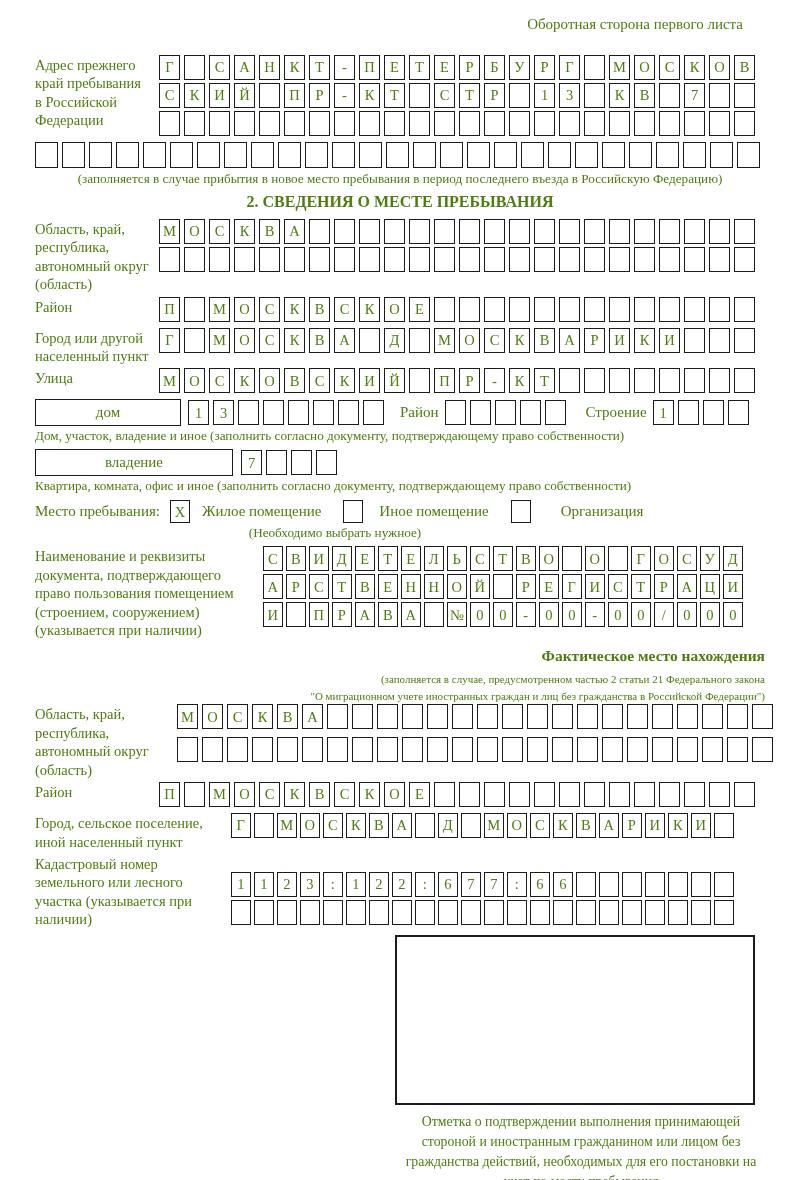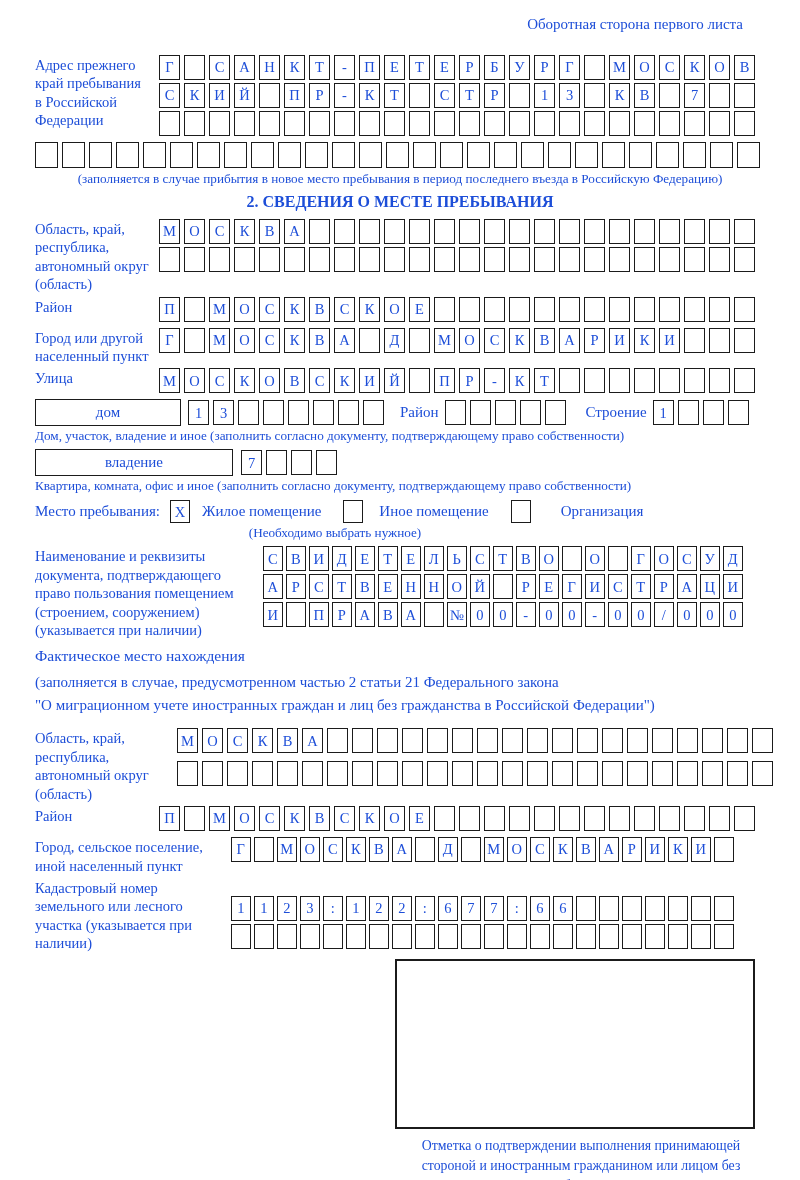--- a/index.html
+++ b/index.html
@@ -1,19 +1,19 @@
 <!DOCTYPE html>
 <html><head>
 <meta charset="utf-8">
 <style>
   * { margin:0; padding:0; }
   html,body { background:#fff; }
   .page {
     position:relative; width:800px; height:1180px; margin:0 auto;
-    background:#fff; color:#1d4ed8; overflow:hidden;
+    background:#fff; color:#4d7c0f; overflow:hidden;
     font-family:"Liberation Serif","DejaVu Serif",serif;
     box-sizing:border-box; padding:0 35px;
   }
   .corner { padding:16px 22px 0 0; text-align:right; font-size:15px; }
 
   .frow { display:flex; align-items:flex-start; margin-bottom:3px; }
   .flabel { font-size:14.5px; line-height:1.27; padding:1px 8px 0 0; box-sizing:border-box; }
   .w124 { flex:0 0 124px; } .w142 { flex:0 0 142px; }
   .w196 { flex:0 0 196px; } .w228 { flex:0 0 228px; }
   .fgrid { display:flex; flex-direction:column; }
@@ -27,22 +27,22 @@
   }
   .boxrow.lg .cbox { width:23px; height:26px; }
   .boxrow.sm .cbox { width:19.5px; margin-right:3.5px; }
   .gap8 { margin-bottom:8px; }
   .pt18 { padding-top:18px; }
 
   .fnote { font-size:13.2px; margin:1px 0 5px 0; }
   .fnote.center { text-align:center; }
 
   .sec-title { text-align:center; font-weight:bold; font-size:16px; margin:6px 0 8px; }
-  .sub-title { text-align:left; font-weight:normal; font-size:15.5px; margin:8px 0 6px; }
-  .sub-note { text-align:left; font-size:15px; line-height:1.5; margin-bottom:12px; }
+  .sub-title { text-align:right; font-weight:bold; font-size:15.5px; margin:8px 0 6px; }
+  .sub-note { text-align:right; font-size:11px; line-height:1.5; margin-bottom:0; }
 
   .house-row { display:flex; align-items:center; margin-bottom:2px; }
   .bigbox {
     box-sizing:border-box; border:1.6px solid #1b1b1b; height:27px;
     display:flex; align-items:center; justify-content:center;
     font-size:15px; flex:0 0 auto; background:#fff;
   }
   .inline-lbl { font-size:15px; flex:0 0 auto; }
 
   .stay-row { display:flex; align-items:center; font-size:15px; margin:6px 0 2px; }

